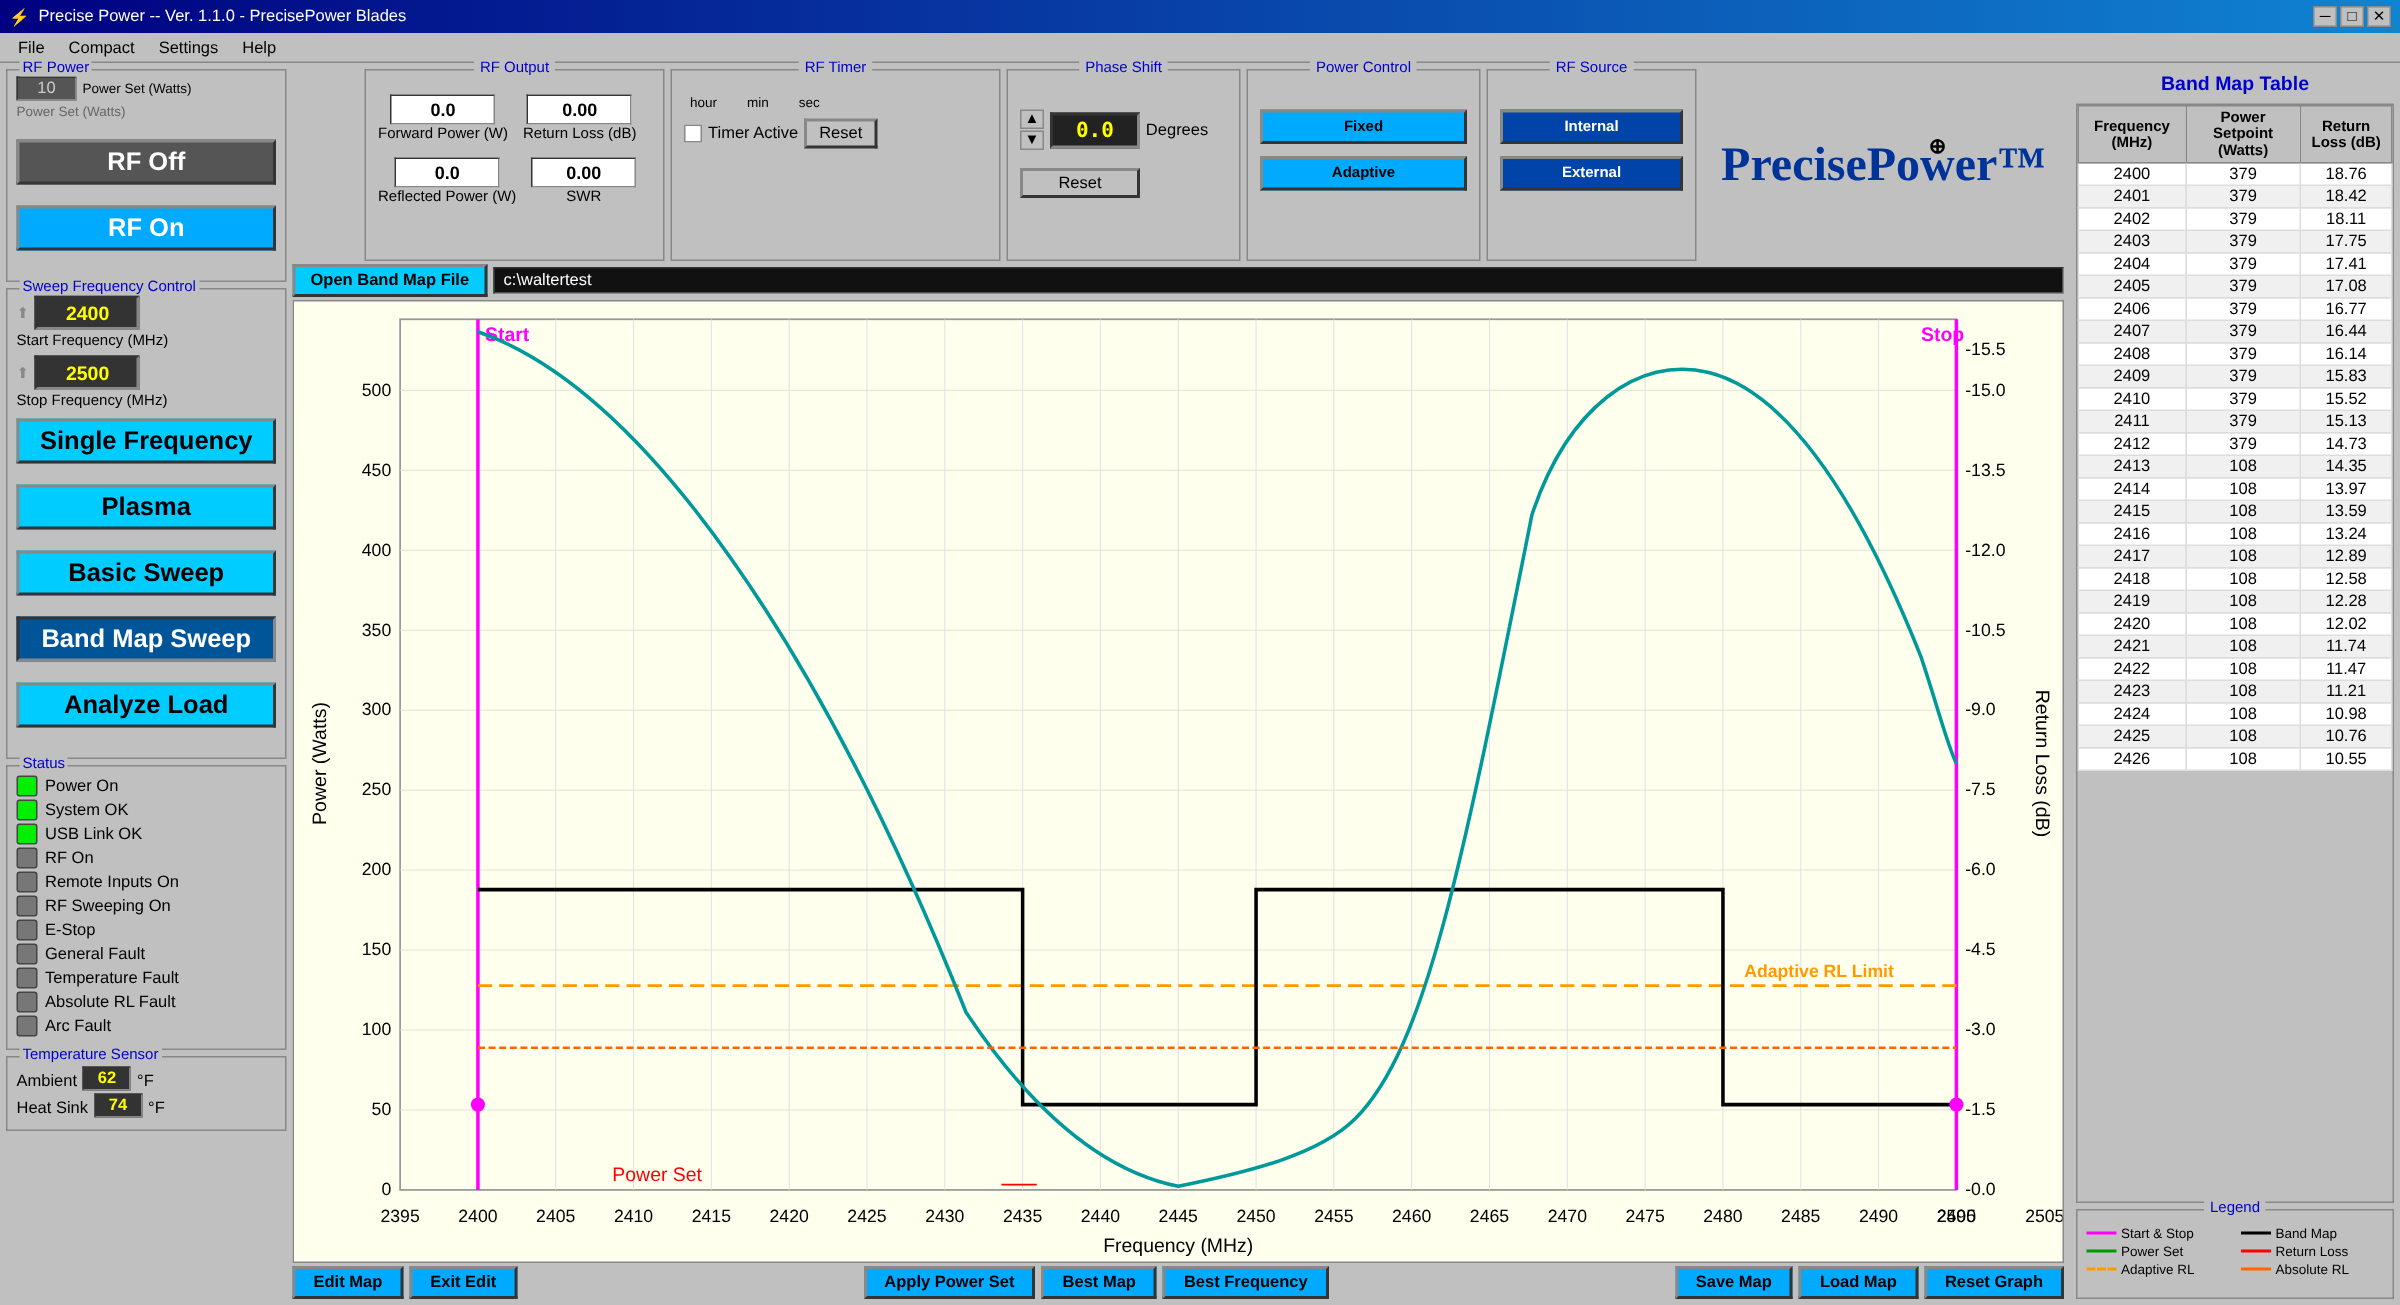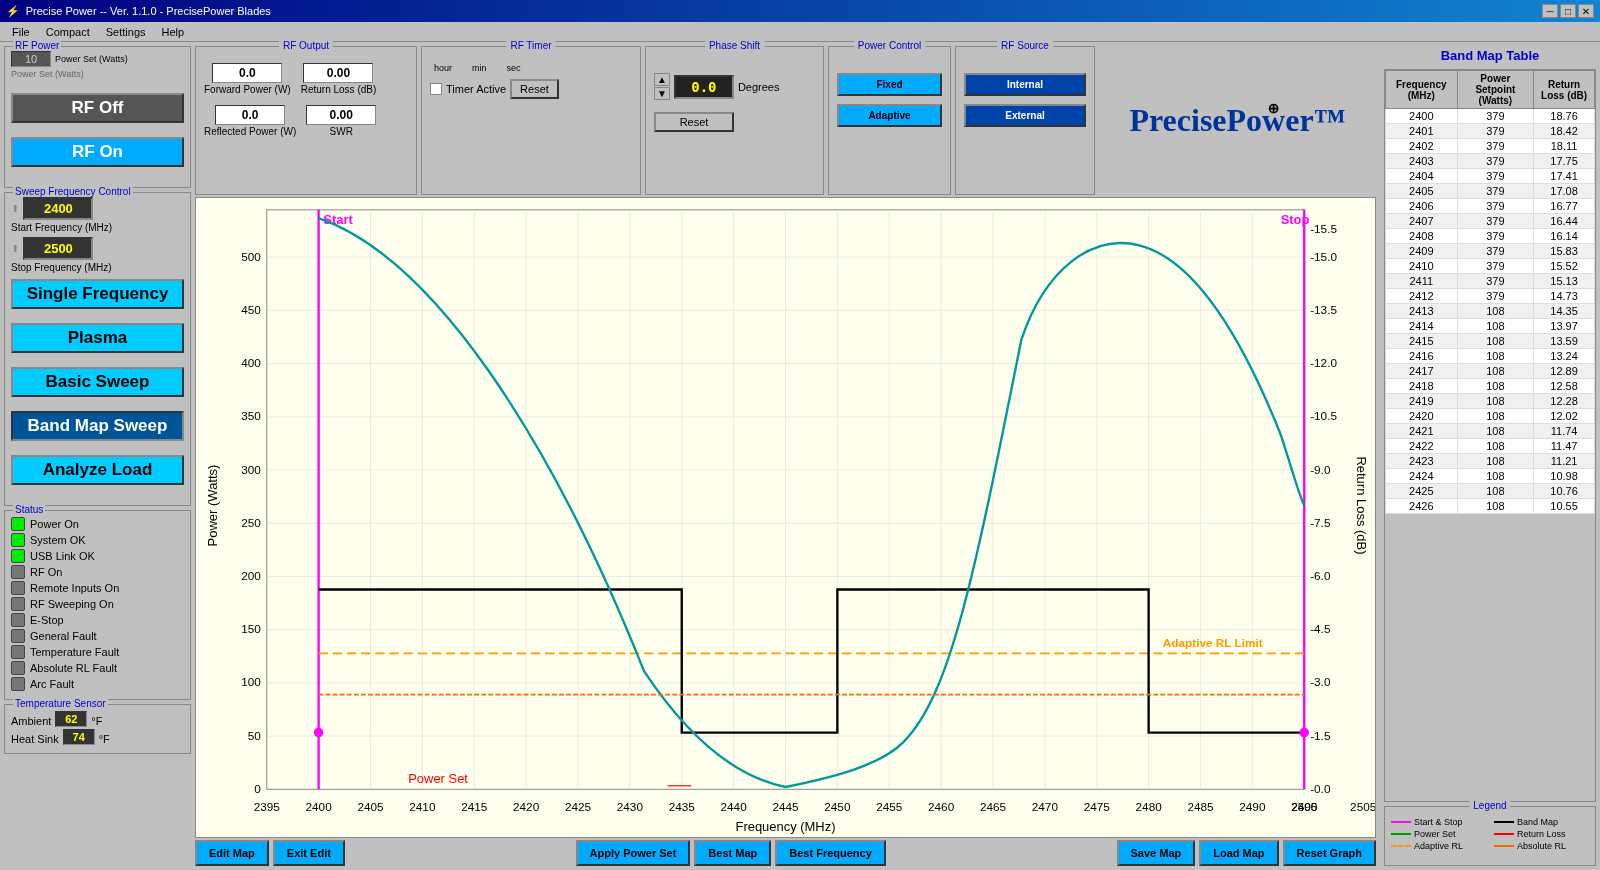--- a/index.html
+++ b/index.html
@@ -166,24 +166,24 @@
       top: -7px;
       left: 50%;
       transform: translateX(-50%);
       background: #c0c0c0;
       padding: 0 4px;
       font-size: 10px;
       color: #0000cc;
       white-space: nowrap;
     }
 
-    .rf-output-group { width: 222px; }
+    .rf-output-group { width: 200px; margin-left: 48px; }
     .rf-timer-group { width: 220px; }
-    .phase-group { width: 179px; }
-    .power-ctrl-group { width: 123px; }
+    .phase-group { width: 156px; }
+    .power-ctrl-group { width: 156px; }
     .modulation-group { width: 140px; }
     .rf-source-group { width: 140px; }
 
     .output-val {
       background: white;
       border: 1px inset #888;
       padding: 2px 4px;
       font-size: 12px;
       font-weight: bold;
       text-align: center;
@@ -567,20 +567,24 @@
         <span class="control-group-label">RF Source</span>
         <button class="pwr-ctrl-btn" style="margin-top:10px; background:#0044aa; color:white;">Internal</button>
         <button class="pwr-ctrl-btn" style="background:#0044aa; color:white;">External</button>
       </div>
 
       <div class="logo-area">
         <div class="logo-text">PrecisePo<span style="position:relative;">w<span style="position:absolute; top:-2px; left:50%; transform:translateX(-50%); font-size:14px; color:#000;">⊕</span></span>er™</div>
       </div>
     </div>
 
+    <div class="band-map-bar">
+      <button class="open-band-btn">Open Band Map File</button>
+      <div class="file-path-display">c:\waltertest</div>
+    </div>
 
     <div class="chart-container">
       <svg class="chart-svg" viewBox="0 0 1000 540" preserveAspectRatio="none">
 
         <rect x="60" y="10" width="880" height="490" fill="#ffffee" stroke="#999" stroke-width="1"></rect>
 
         <g stroke="#ddd" stroke-width="0.5">
 
           <line x1="104" y1="10" x2="104" y2="500"></line>
           <line x1="148" y1="10" x2="148" y2="500"></line>

